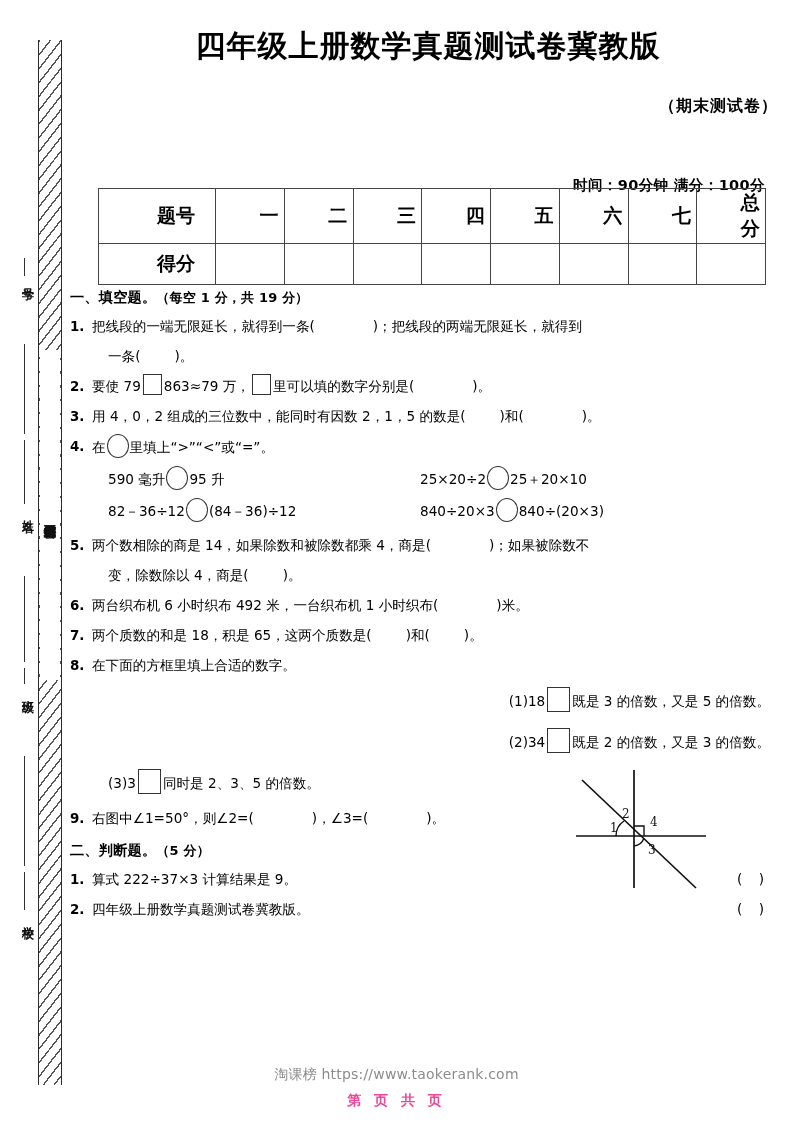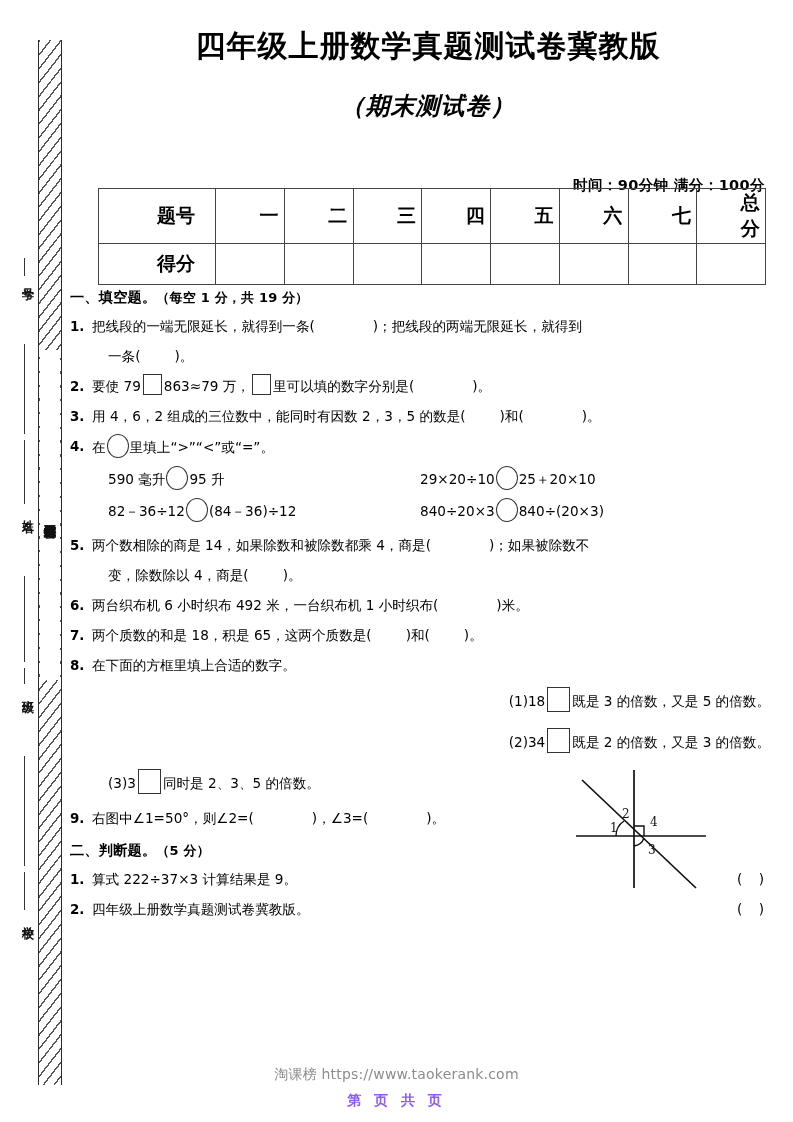--- a/index.html
+++ b/index.html
@@ -36,22 +36,22 @@
     position:absolute;left:24px;width:1.4px;background:#333;
   }
 
   
   .title1{
     position:absolute;left:78px;top:24px;width:700px;text-align:center;
     font-size:30px;font-weight:800;letter-spacing:1px;line-height:44px;
     font-family:"DejaVu Sans","Liberation Sans",sans-serif;
   }
   .title2{
-    position:absolute;left:78px;top:88px;width:700px;text-align:center;
-    font-size:24px;font-weight:800;letter-spacing:1px;line-height:36px;font-style:italic;
+    position:absolute;left:78px;top:88px;width:700px;text-align:right;
+    font-size:16px;font-weight:800;letter-spacing:1px;line-height:36px;
   }
   .meta{
     position:absolute;right:28px;top:176px;
     font-size:14.5px;font-weight:600;letter-spacing:.4px;
   }
 
   
   table.score{
     position:absolute;left:98px;top:188px;width:668px;
     border-collapse:collapse;table-layout:fixed;
@@ -96,21 +96,21 @@
   .jrow .dots{flex:1 1 auto;}
   .jrow .ans{flex:0 0 auto;font-size:13.6px;letter-spacing:6px;}
 
   
   .wm{
     position:absolute;left:0;right:0;top:1066px;text-align:center;
     font-size:14px;color:#8c8c8c;letter-spacing:.2px;
   }
   .pg{
     position:absolute;left:0;right:0;top:1092px;text-align:center;
-    font-size:14px;font-weight:700;color:#8b5cf6;letter-spacing:4px;
+    font-size:14px;font-weight:700;color:#ec4899;letter-spacing:4px;
   }
 </style>
 </head>
 <body>
 
 <div class="page">
 
   <div class="seal-band"></div>
 
   <div class="seal-text" style="top:350px;height:330px;">题答要不内线封密</div>
@@ -175,33 +175,33 @@
       <span>一条(</span><span class="gap-s"></span><span>)。</span>
     </div>
 
     <div class="q">
       <span class="num">2.</span>
       <span>要使 79</span><span class="boxg"></span><span>863≈79 万，</span><span class="boxg"></span><span>里可以填的数字分别是(</span><span class="gap"></span><span>)。</span>
     </div>
 
     <div class="q">
       <span class="num">3.</span>
-      <span>用 4，6，2 组成的三位数中，能同时有因数 2，3，5 的数是(</span><span class="gap-s"></span><span>)和(</span><span class="gap"></span><span>)。</span>
+      <span>用 4，0，2 组成的三位数中，能同时有因数 2，1，5 的数是(</span><span class="gap-s"></span><span>)和(</span><span class="gap"></span><span>)。</span>
     </div>
 
     <div class="q">
       <span class="num">4.</span>
       <span>在</span><span class="circ"></span><span>里填上“&gt;”“&lt;”或“=”。</span>
     </div>
     <div class="q sub row2" style="margin-top:6px;">
       <div>
         <span>590 毫升</span><span class="circ"></span><span>95 升</span>
       </div>
       <div>
-        <span>29×20÷10</span><span class="circ"></span><span>25＋20×10</span>
+        <span>25×20÷2</span><span class="circ"></span><span>25＋20×10</span>
       </div>
     </div>
     <div class="q sub row2" style="margin-top:6px;margin-bottom:9px;">
       <div>
         <span>82－36÷12</span><span class="circ"></span><span>(84－36)÷12</span>
       </div>
       <div>
         <span>840÷20×3</span><span class="circ"></span><span>840÷(20×3)</span>
       </div>
     </div>

